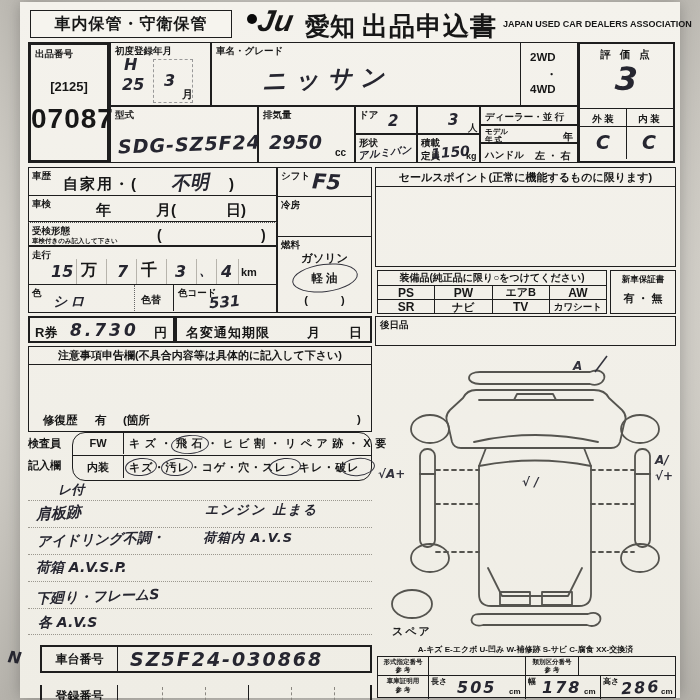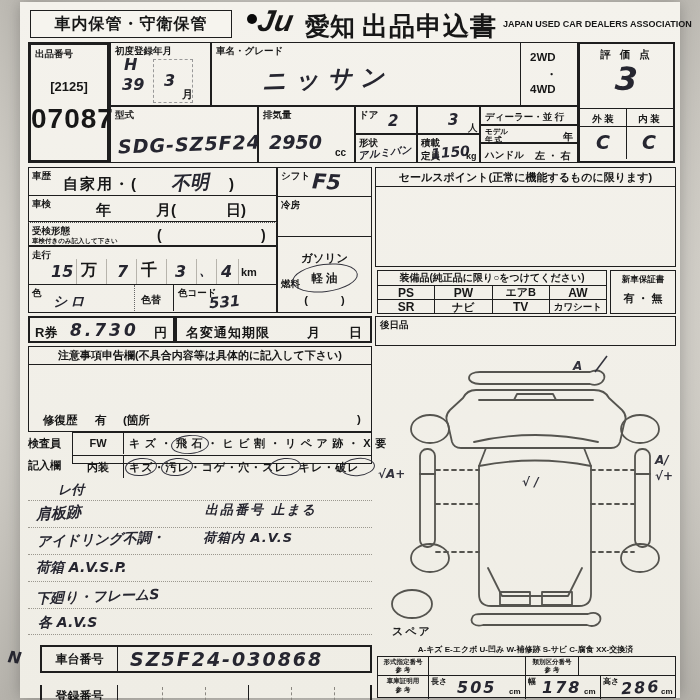--- a/index.html
+++ b/index.html
@@ -41,21 +41,21 @@
 
   <div class="box" style="left:28px;top:42px;width:82px;height:121px;border-width:3px;padding-left:8px;">
     <div class="lbl" style="left:4px;top:4px;">出品番号</div>
     <div class="abs p" style="left:0;top:34px;width:100%;text-align:center;font-size:13px;">[2125]</div>
     <div class="abs p" style="left:0;top:58px;width:100%;text-align:center;font-size:28px;letter-spacing:1px;">07087</div>
   </div>
 
   <div class="box" style="left:110px;top:42px;width:101px;height:64px;">
     <div class="lbl" style="left:4px;top:3px;">初度登録年月</div>
     <div class="abs hw" style="left:13px;top:12px;font-size:16px;">H</div>
-    <div class="abs hw" style="left:11px;top:32px;font-size:16px;">39</div>
+    <div class="abs hw" style="left:11px;top:32px;font-size:16px;">25</div>
     <div class="abs" style="left:42px;top:16px;width:38px;height:42px;border:1px dashed #999;"></div>
     <div class="abs hw" style="left:53px;top:28px;font-size:16px;">3</div>
     <div class="abs p" style="left:71px;top:44px;font-size:11px;">月</div>
   </div>
 
   <div class="box" style="left:211px;top:42px;width:367px;height:64px;">
     <div class="lbl" style="left:4px;top:3px;">車名・グレード</div>
     <div class="abs hw" style="left:50px;top:20px;font-size:24px;letter-spacing:8px;transform:rotate(-2deg);">ニッサン</div>
     <div class="vsep" style="left:308px;top:0;height:62px;"></div>
     <div class="abs p" style="left:318px;top:8px;font-size:11.5px;">2WD</div>
@@ -163,21 +163,21 @@
   </div>
 
   <div class="box" style="left:277px;top:167px;width:95px;height:30px;">
     <div class="lbl" style="left:3px;top:3px;">シフト</div>
     <div class="abs hw" style="left:34px;top:2px;font-size:21px;transform:rotate(3deg);">F5</div>
   </div>
   <div class="box" style="left:277px;top:197px;width:95px;height:40px;border-top:none;">
     <div class="lbl" style="left:3px;top:3px;">冷房</div>
   </div>
   <div class="box" style="left:277px;top:237px;width:95px;height:76px;border-top:none;">
-    <div class="lbl" style="left:3px;top:3px;margin-top:39px;">燃料</div>
+    <div class="lbl" style="left:3px;top:3px;">燃料</div>
     <div class="abs p" style="left:0;top:14px;width:100%;text-align:center;font-size:11.5px;">ガソリン</div>
     <div class="abs p" style="left:0;top:34px;width:100%;text-align:center;font-size:11.5px;">軽 油</div>
     <div class="hand-oval" style="left:14px;top:27px;width:64px;height:26px;transform:rotate(-7deg);"></div>
     <div class="abs p" style="left:0;top:56px;width:100%;text-align:center;font-size:11px;">(　　　)</div>
   </div>
 
   <div class="box thick" style="left:28px;top:316px;width:147px;height:27px;">
     <div class="abs p" style="left:5px;top:6px;font-size:13px;">R券</div>
     <div class="abs hw" style="left:40px;top:2px;font-size:17px;letter-spacing:3px;">8.730</div>
     <div class="abs p" style="left:124px;top:6px;font-size:13px;">円</div>
@@ -191,21 +191,21 @@
   <div class="box" style="left:28px;top:346px;width:344px;height:86px;">
     <div class="abs p" style="left:0;top:0;width:100%;height:18px;border-bottom:1.4px solid #1e1e1e;box-sizing:border-box;text-align:center;font-size:11px;line-height:17px;">注意事項申告欄(不具合内容等は具体的に記入して下さい)</div>
     <div class="abs p" style="left:14px;top:66px;font-size:11.5px;">修復歴</div>
     <div class="abs p" style="left:66px;top:66px;font-size:11.5px;">有</div>
     <div class="abs p" style="left:94px;top:66px;font-size:11.5px;">(箇所</div>
     <div class="abs p" style="left:328px;top:66px;font-size:11.5px;">)</div>
   </div>
 
   <div class="abs p" style="left:28px;top:436px;font-size:11px;">検査員</div>
   <div class="abs p" style="left:28px;top:458px;font-size:11px;">記入欄</div>
-  <div class="box" style="left:72px;top:432px;width:300px;height:32px;">
+  <div class="box" style="left:72px;top:432px;width:300px;height:49px;border-radius:13px;">
     <div class="abs" style="left:0;top:0;width:100%;height:23px;border-bottom:1.3px solid #1e1e1e;box-sizing:border-box;">
       <div class="abs p" style="left:0;top:0;width:50px;text-align:center;font-size:11px;line-height:21px;border-right:1.3px solid #1e1e1e;height:21px;">FW</div>
       <div class="abs p" style="left:56px;top:0;font-size:11px;line-height:21px;letter-spacing:4.5px;">キズ・飛石・ヒビ割・リペア跡・X要</div>
     </div>
     <div class="abs" style="left:0;top:23px;width:100%;height:23px;">
       <div class="abs p" style="left:0;top:0;width:50px;text-align:center;font-size:11px;line-height:22px;border-right:1.3px solid #1e1e1e;height:22px;">内装</div>
       <div class="abs p" style="left:56px;top:0;font-size:11px;line-height:22px;letter-spacing:1px;">キズ・汚レ・コゲ・穴・スレ・キレ・破レ</div>
     </div>
   </div>
   <div class="hand-oval" style="left:171px;top:435px;width:36px;height:17px;transform:rotate(-5deg);"></div>
@@ -215,21 +215,21 @@
   <div class="hand-oval" style="left:341px;top:458px;width:32px;height:16px;transform:rotate(-6deg);"></div>
 
   <div class="hdot" style="left:28px;top:500px;width:344px;"></div>
   <div class="hdot" style="left:28px;top:527px;width:344px;"></div>
   <div class="hdot" style="left:28px;top:554px;width:344px;"></div>
   <div class="hdot" style="left:28px;top:581px;width:344px;"></div>
   <div class="hdot" style="left:28px;top:608px;width:344px;"></div>
   <div class="hdot" style="left:28px;top:634px;width:344px;"></div>
   <div class="abs hw" style="left:58px;top:481px;font-size:13px;">レ付</div>
   <div class="abs hw" style="left:36px;top:504px;font-size:15px;transform:rotate(-3deg);">肩板跡</div>
-  <div class="abs hw" style="left:205px;top:501px;font-size:13px;letter-spacing:2px;">出品番号 止まる</div>
+  <div class="abs hw" style="left:205px;top:501px;font-size:13px;letter-spacing:2px;">エンジン 止まる</div>
   <div class="abs hw" style="left:37px;top:531px;font-size:14px;transform:rotate(-2deg);">アイドリング不調・</div>
   <div class="abs hw" style="left:203px;top:529px;font-size:13px;letter-spacing:1px;">荷箱内 A.V.S</div>
   <div class="abs hw" style="left:36px;top:559px;font-size:14px;">荷箱 A.V.S.P.</div>
   <div class="abs hw" style="left:36px;top:588px;font-size:14px;transform:rotate(-2deg);">下廻り・フレームS</div>
   <div class="abs hw" style="left:38px;top:614px;font-size:14px;">各 A.V.S</div>
 
   <div class="abs hw" style="left:8px;top:648px;font-size:16px;transform:rotate(8deg);">N</div>
   <div class="box thick" style="left:40px;top:645px;width:332px;height:28px;">
     <div class="abs p" style="left:0;top:0;width:76px;height:100%;border-right:1.4px solid #1e1e1e;box-sizing:border-box;text-align:center;font-size:12px;line-height:24px;">車台番号</div>
     <div class="abs hw" style="left:88px;top:1px;font-size:19px;letter-spacing:2px;">SZ5F24-030868</div>

